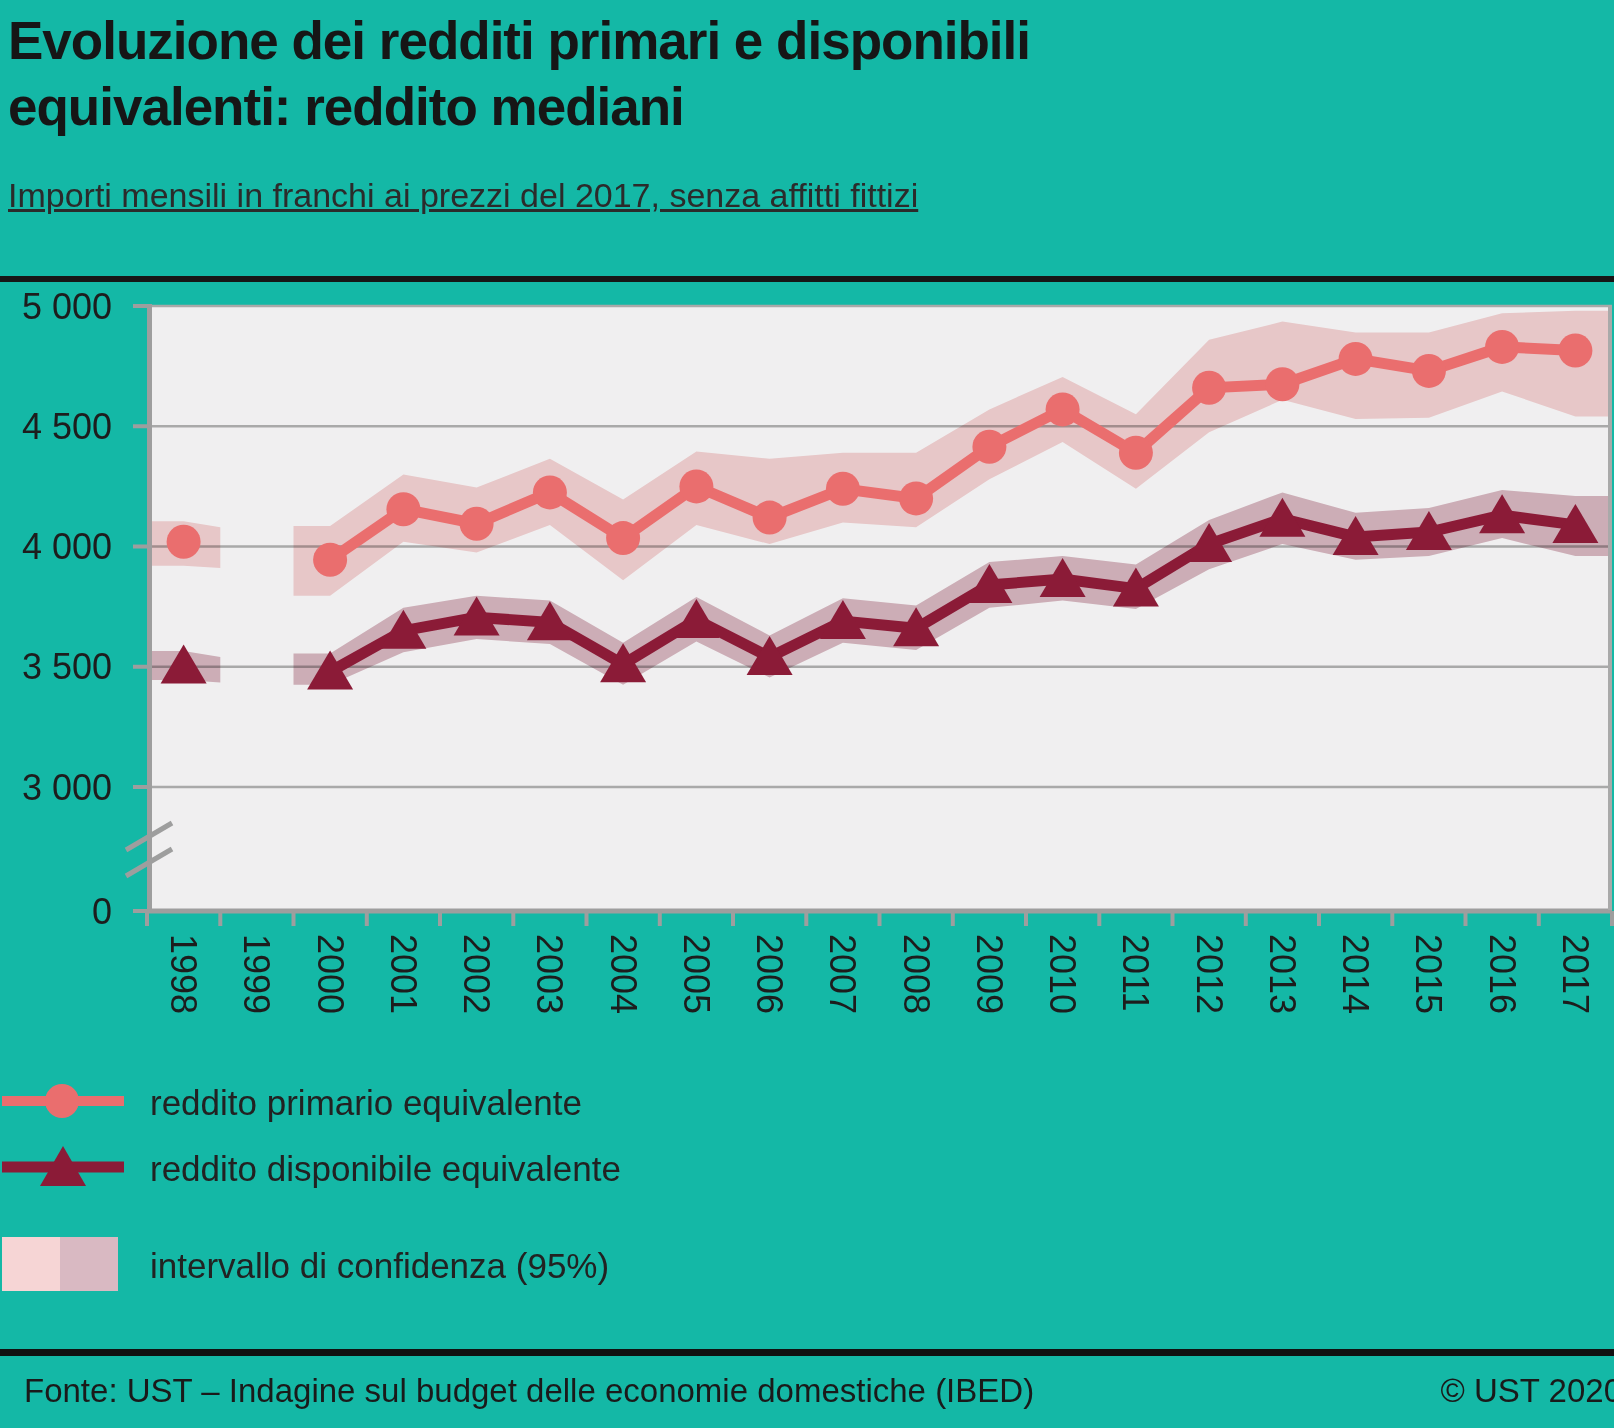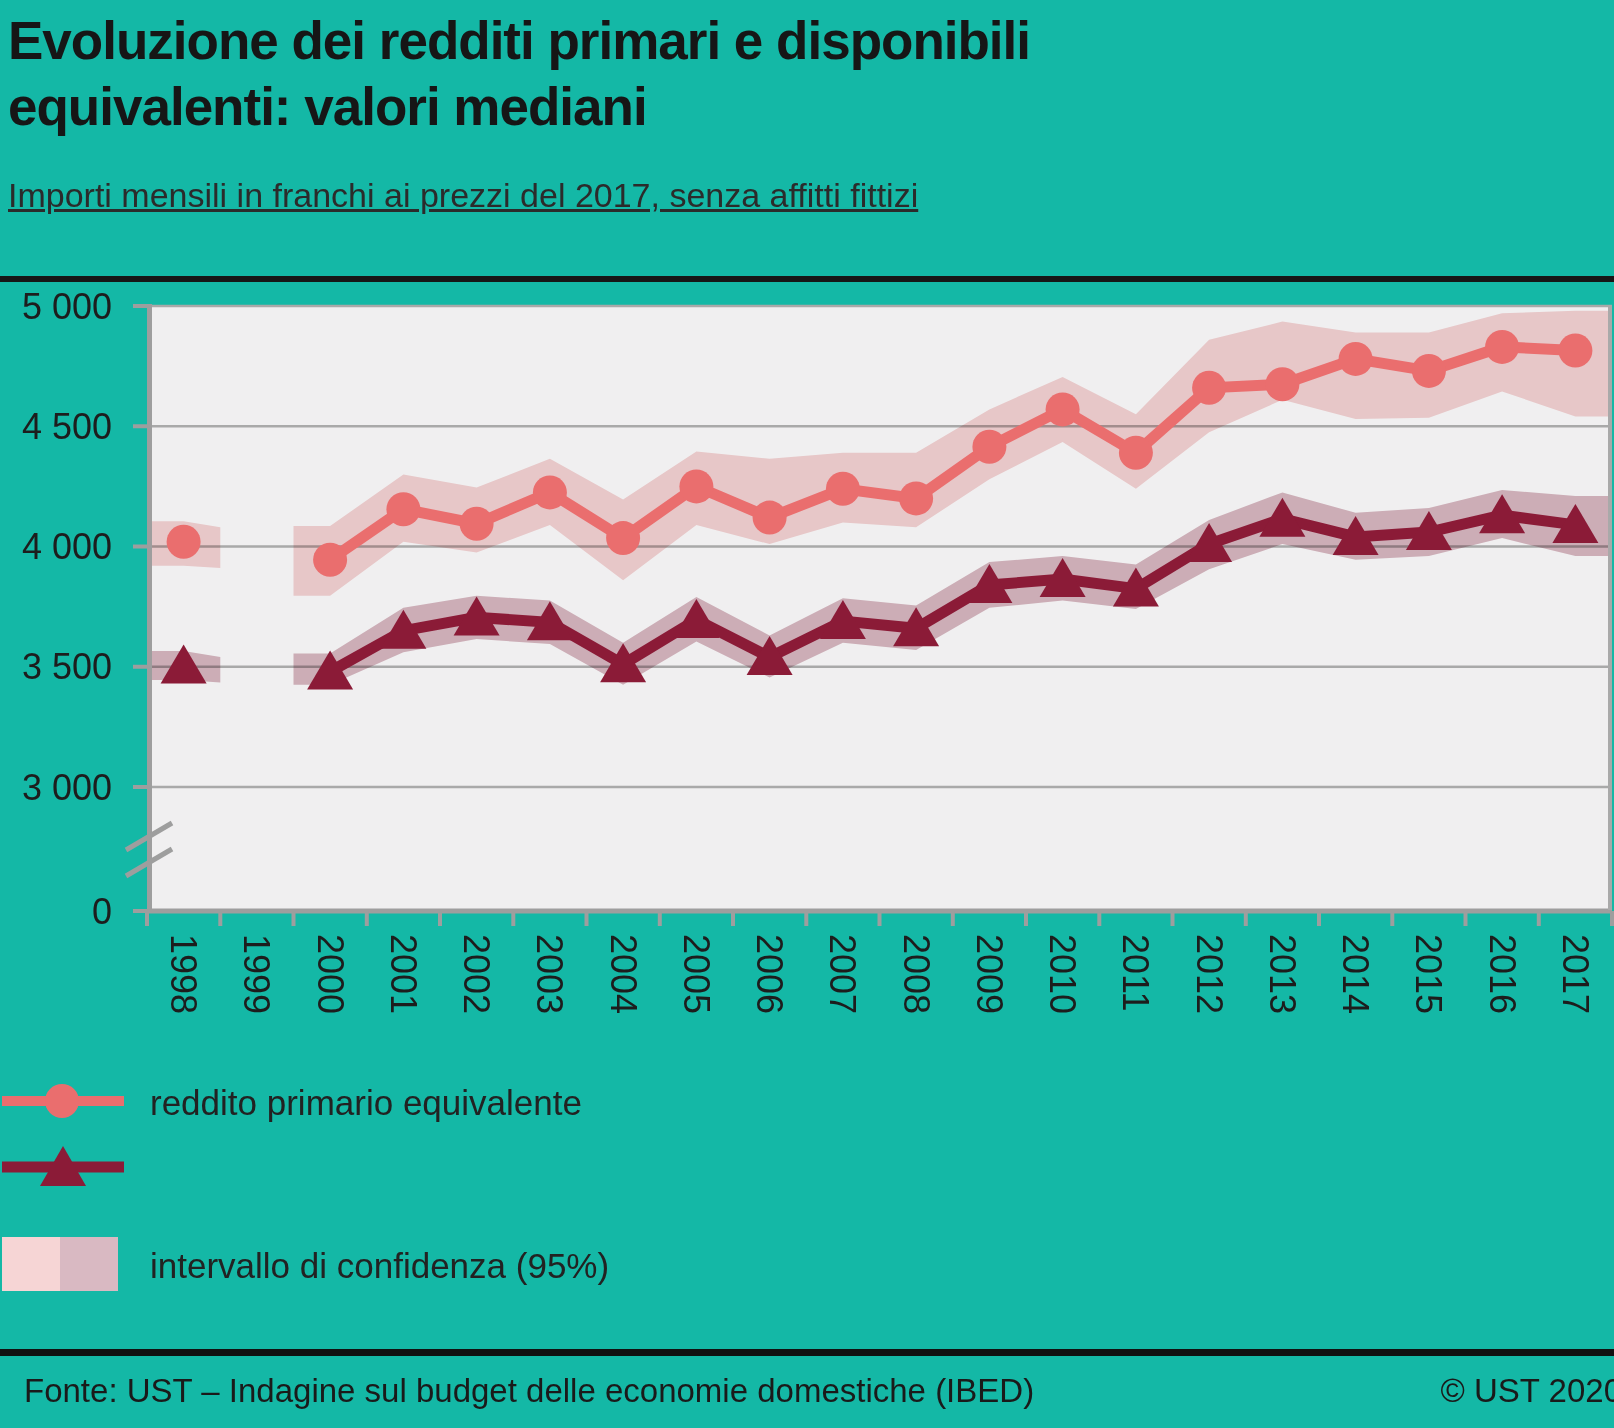--- a/index.html
+++ b/index.html
@@ -36,21 +36,21 @@
     font-size:33px;color:#1a1a1a;
   }
 </style>
 </head>
 <body>
 
 <div class="page">
 
   <div class="title">
     <div>Evoluzione dei redditi primari e disponibili</div>
-    <div>equivalenti: valori mediani</div>
+    <div>equivalenti: reddito mediani</div>
   </div>
 
   <div class="subtitle">Importi mensili in franchi ai prezzi del 2017, senza affitti fittizi</div>
 
   <div class="top-rule"></div>
 
   <div id="chart-wrap">
       <svg width="1614" height="1060" viewBox="0 0 1614 1060">
         <rect x="147" y="306" width="1465" height="604" fill="#f0eff0"></rect>
         <g>
@@ -189,20 +189,21 @@
         <line x1="0" y1="23" x2="122" y2="23" stroke="#ea6e6e" stroke-width="10"></line>
         <circle cx="60" cy="23" r="17" fill="#ea6e6e"></circle>
           </svg></span>
       <span class="lab">reddito primario equivalente</span>
     </div>
     <div class="legend-row row-2">
       <span class="swatch"><svg width="122" height="46" viewBox="0 0 122 46">
         <line x1="0" y1="23" x2="122" y2="23" stroke="#8b1b37" stroke-width="11"></line>
         <path d="M61 2 L84 42 L38 42 Z" fill="#8b1b37"></path>
           </svg></span>
+      <span class="lab">reddito disponibile equivalente</span>
     </div>
     <div class="legend-row row-3">
       <span class="swatch"><svg width="116" height="54" viewBox="0 0 116 54">
         <rect x="0" y="0" width="58" height="54" fill="#f6d5d5"></rect>
         <rect x="58" y="0" width="58" height="54" fill="#d9b9c2"></rect>
           </svg></span>
       <span class="lab">intervallo di confidenza (95%)</span>
     </div>
   </div>
 

